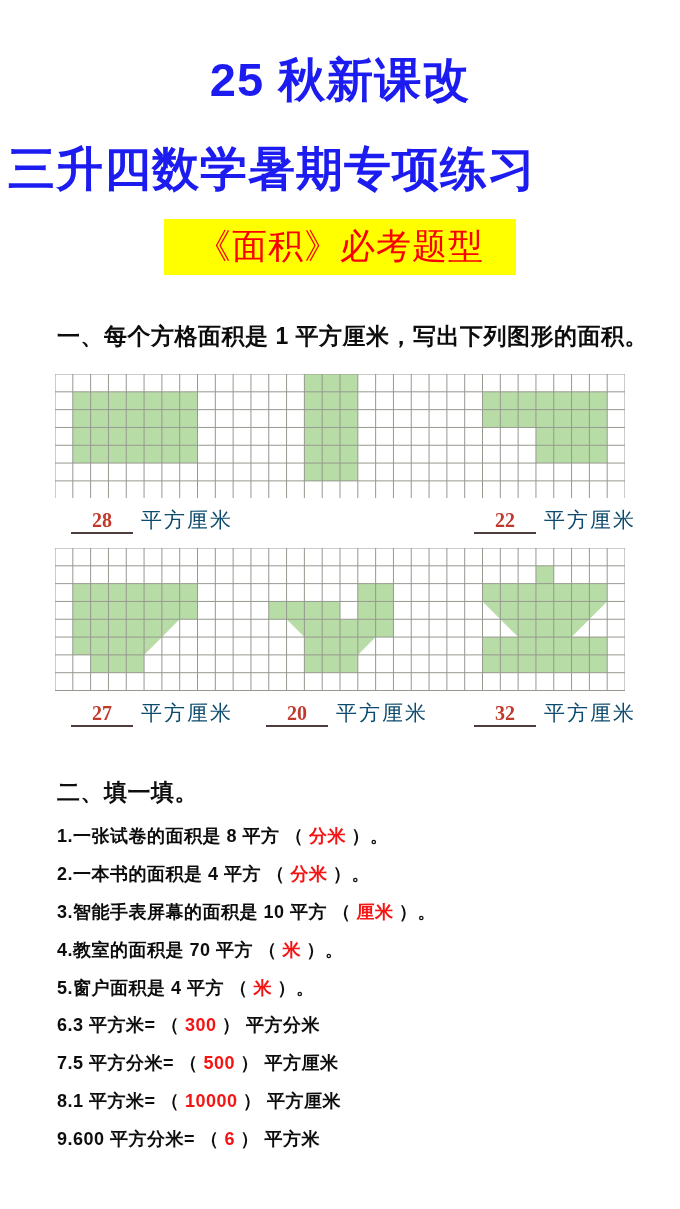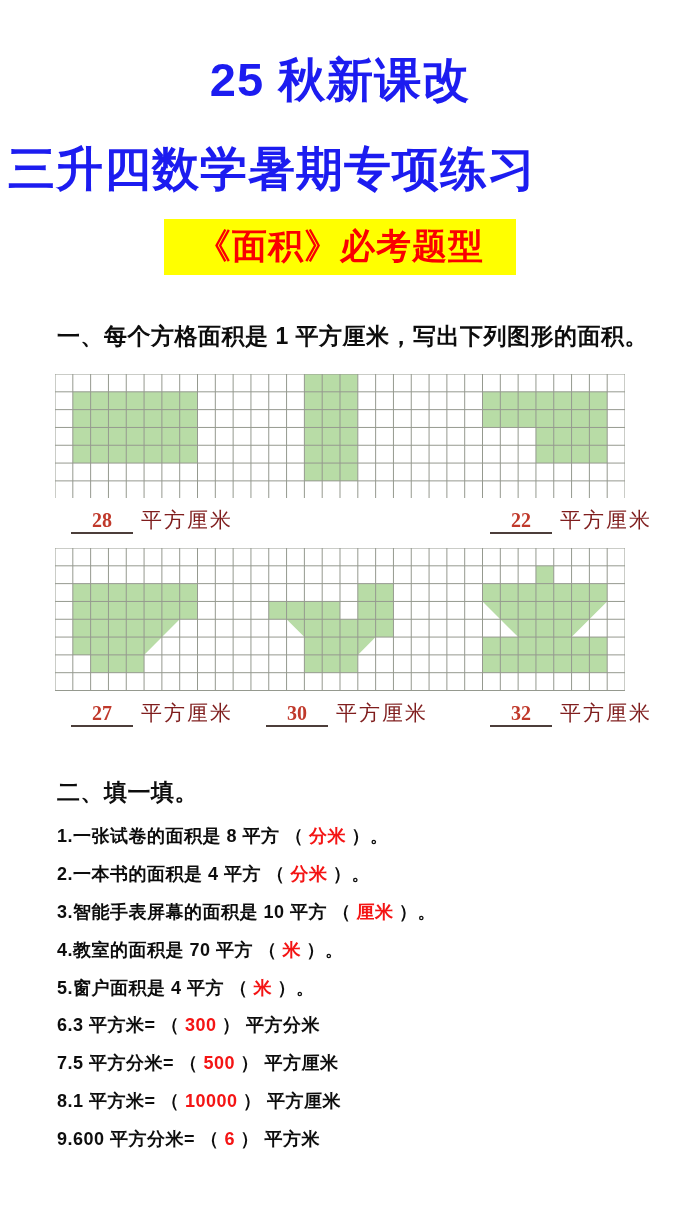--- a/index.html
+++ b/index.html
@@ -14,47 +14,47 @@
     color:var(--title-blue);letter-spacing:1px;
   }
   .page-subtitle{
     margin:36px 8px 0;text-align:left;
     font-size:47px;font-weight:bold;line-height:1.12;
     color:var(--title-blue);letter-spacing:1px;
   }
   .badge-wrap{margin:24px 0 0;text-align:center;}
   .topic-badge{
     display:inline-block;background:var(--badge-bg);color:var(--badge-text);
-    font-size:35px;font-weight:bold;line-height:1.3;
+    font-size:35px;font-weight:normal;line-height:1.3;
     padding:4px 32px 6px;letter-spacing:1px;
   }
   .sec-heading{
     margin:46px 4px 0 57px;
     font-size:23px;font-weight:bold;color:#0d0d0d;letter-spacing:0.5px;
   }
   .grid-wrap{margin:22px 0 0 55px;width:570px;line-height:0;}
   svg.grid{display:block;}
   .answers-row{
     position:relative;margin-left:55px;width:570px;height:36px;margin-top:6px;
   }
   .ans{position:absolute;top:2px;white-space:nowrap;}
   .ans.pos-0{left:16px;}
   .ans.pos-1{left:211px;}
-  .ans.pos-2{left:435px;}
+  .ans.pos-2{left:419px;}
   .ans-blank{
     display:inline-block;min-width:46px;text-align:center;
     border-bottom:2px solid var(--underline);
     padding:0 8px 1px;
     font-family:"Liberation Serif","DejaVu Serif",serif;
     font-size:20px;font-weight:bold;color:var(--answer-red);
     line-height:1.1;
   }
   .ans-unit{
     font-family:Liberation Sans, sans-serif;
-    font-size:21px;color:#7f1d1d;margin-left:8px;letter-spacing:2px;
+    font-size:21px;color:#0c4a6e;margin-left:8px;letter-spacing:2px;
   }
   .sec-heading.two{margin-top:44px;}
   .fill-item{
     margin:19px 0 0 57px;
     font-size:18px;font-weight:bold;color:#0d0d0d;
     letter-spacing:0.5px;line-height:1.05;
   }
   .fill-answer{color:var(--fill-red);}
 </style>
 </head>
@@ -174,21 +174,21 @@
       <line x1="0" y1="124.6875" x2="570" y2="124.6875" stroke="#95998f" stroke-width="1"></line>
       <line x1="0" y1="142.5" x2="570" y2="142.5" stroke="#95998f" stroke-width="1"></line>
     </svg>
 </div>
 
 <div class="answers-row">
   <span class="ans pos-0">
     <span class="ans-blank">27</span><span class="ans-unit">平方厘米</span>
   </span>
   <span class="ans pos-1">
-    <span class="ans-blank">30</span><span class="ans-unit">平方厘米</span>
+    <span class="ans-blank">20</span><span class="ans-unit">平方厘米</span>
   </span>
   <span class="ans pos-2">
     <span class="ans-blank">32</span><span class="ans-unit">平方厘米</span>
   </span>
 </div>
 
 <div class="sec-heading two">二、填一填。</div>
 
 <div class="fill-item"><span>1.一张试卷的面积是 8 平方 （ </span><span class="fill-answer">分米</span><span> ）。</span></div>
 <div class="fill-item"><span>2.一本书的面积是 4 平方 （ </span><span class="fill-answer">分米</span><span> ）。</span></div>

